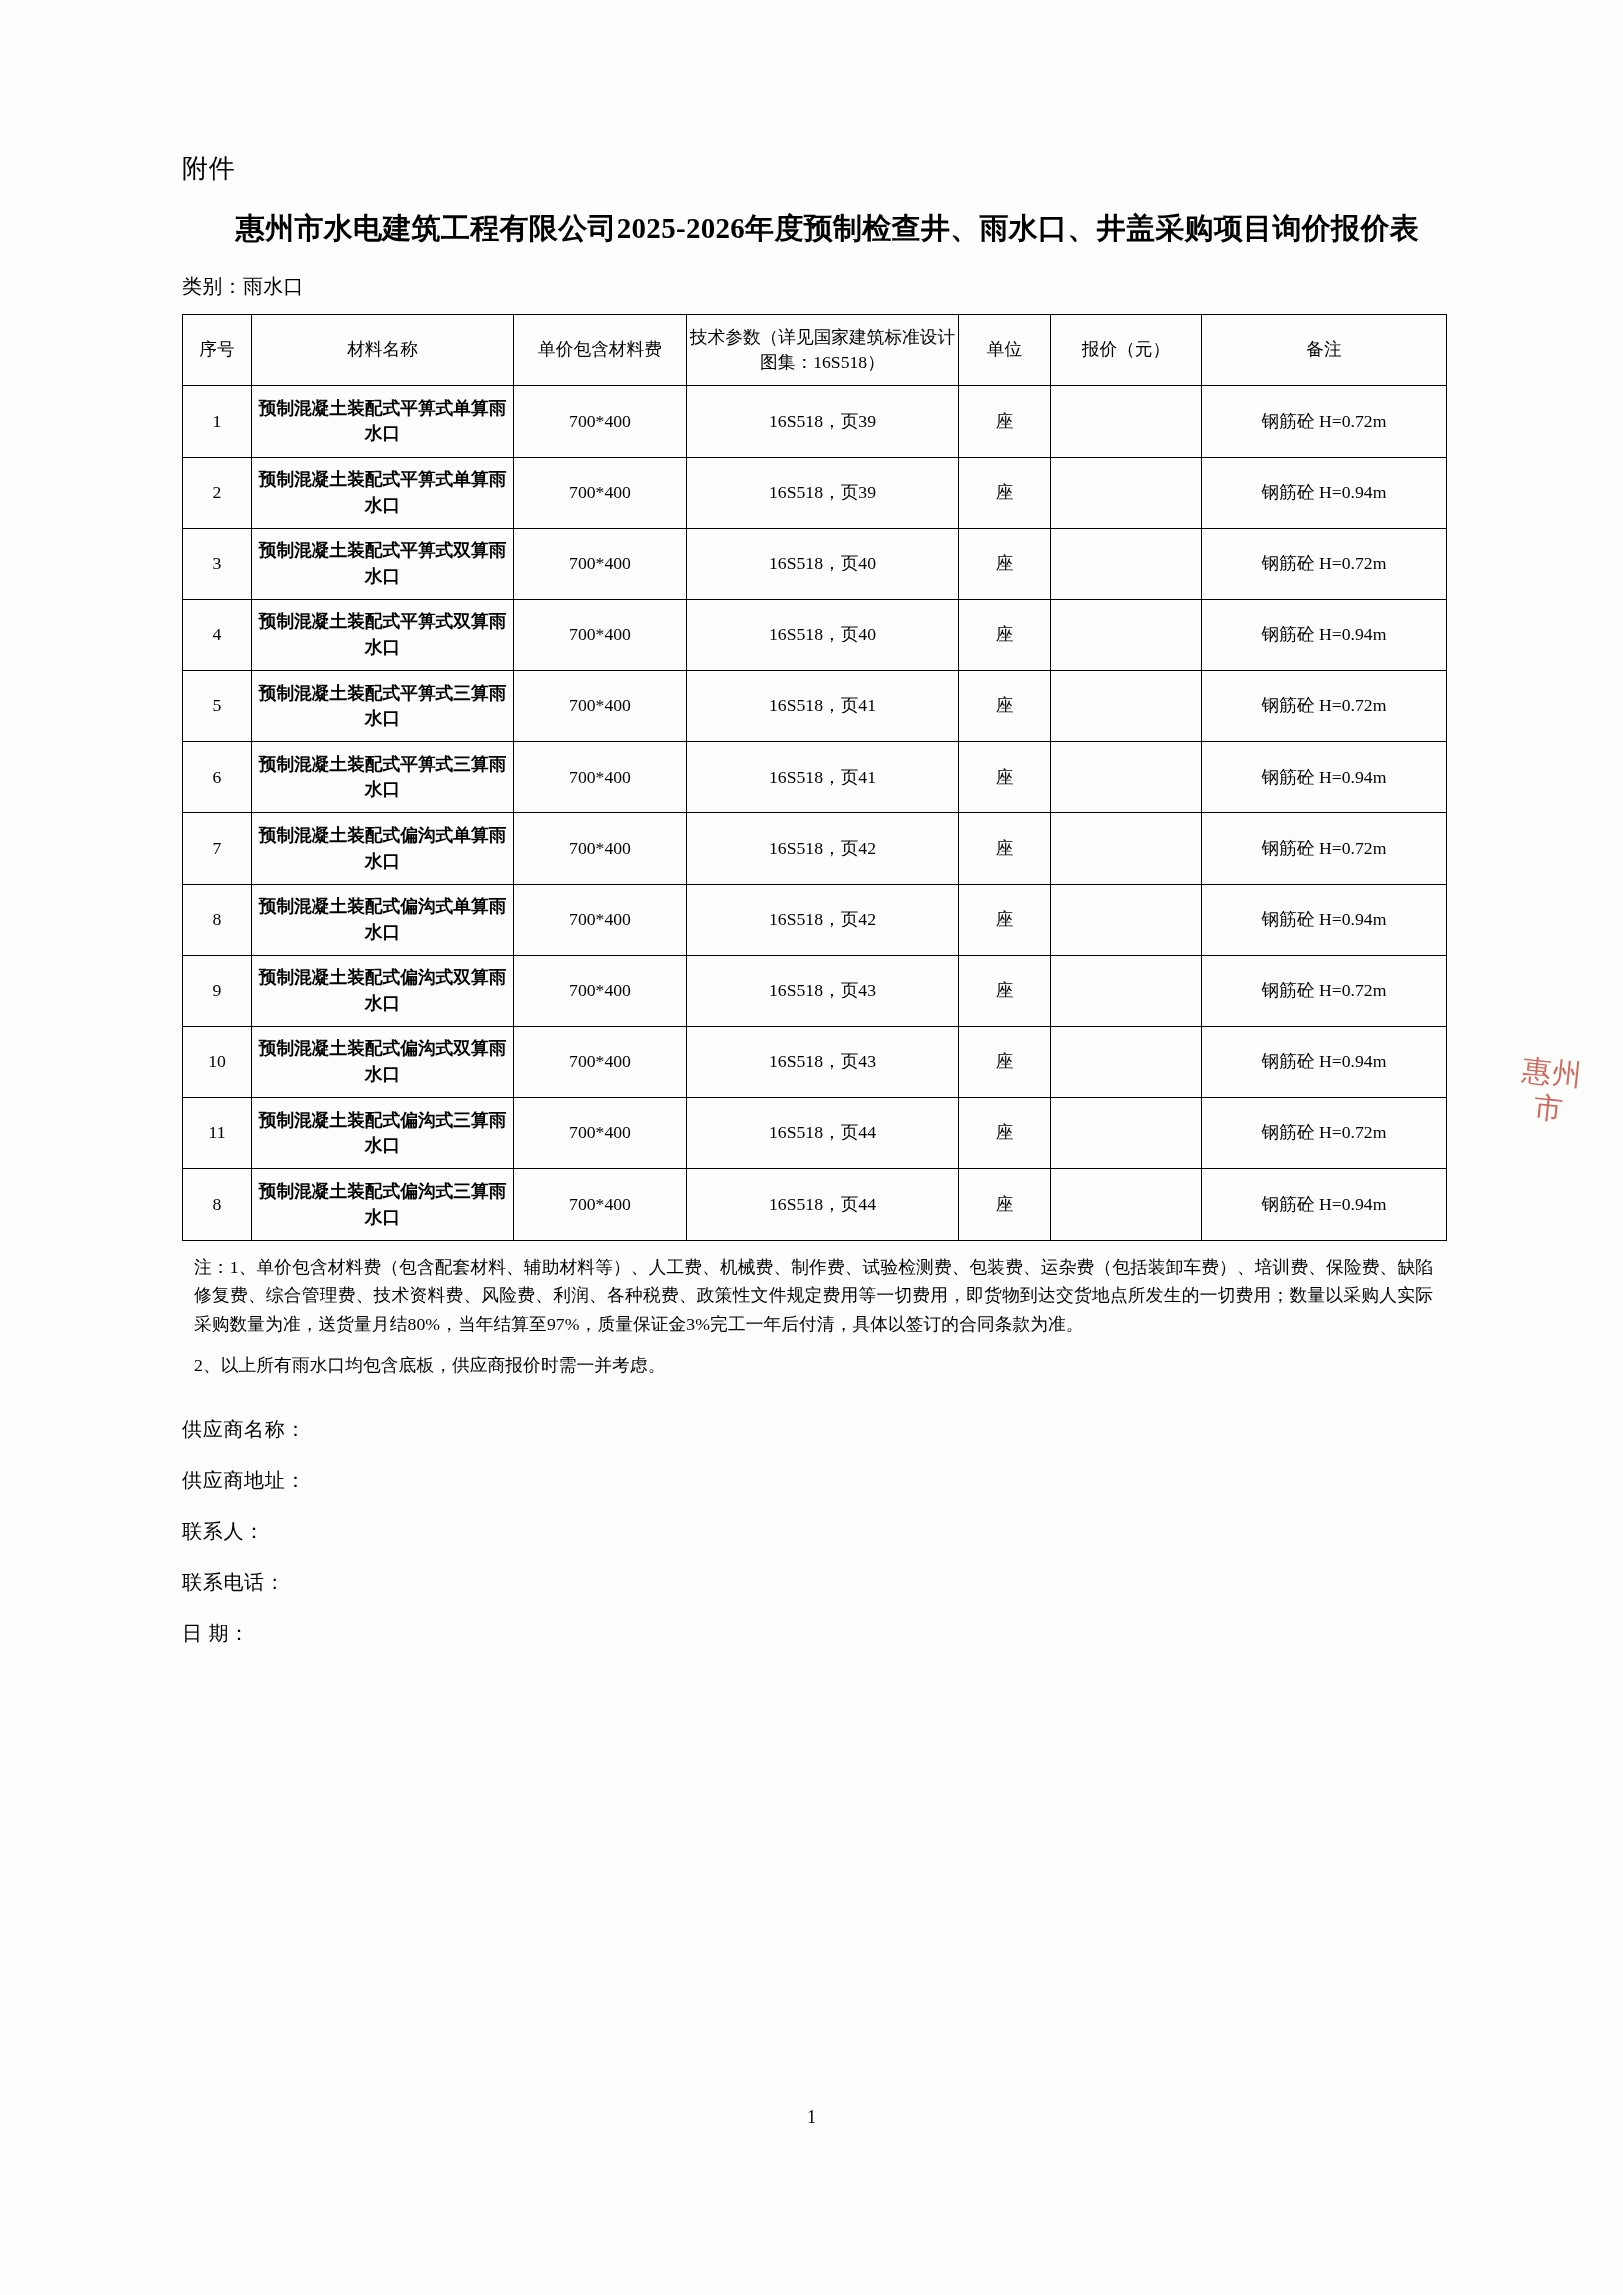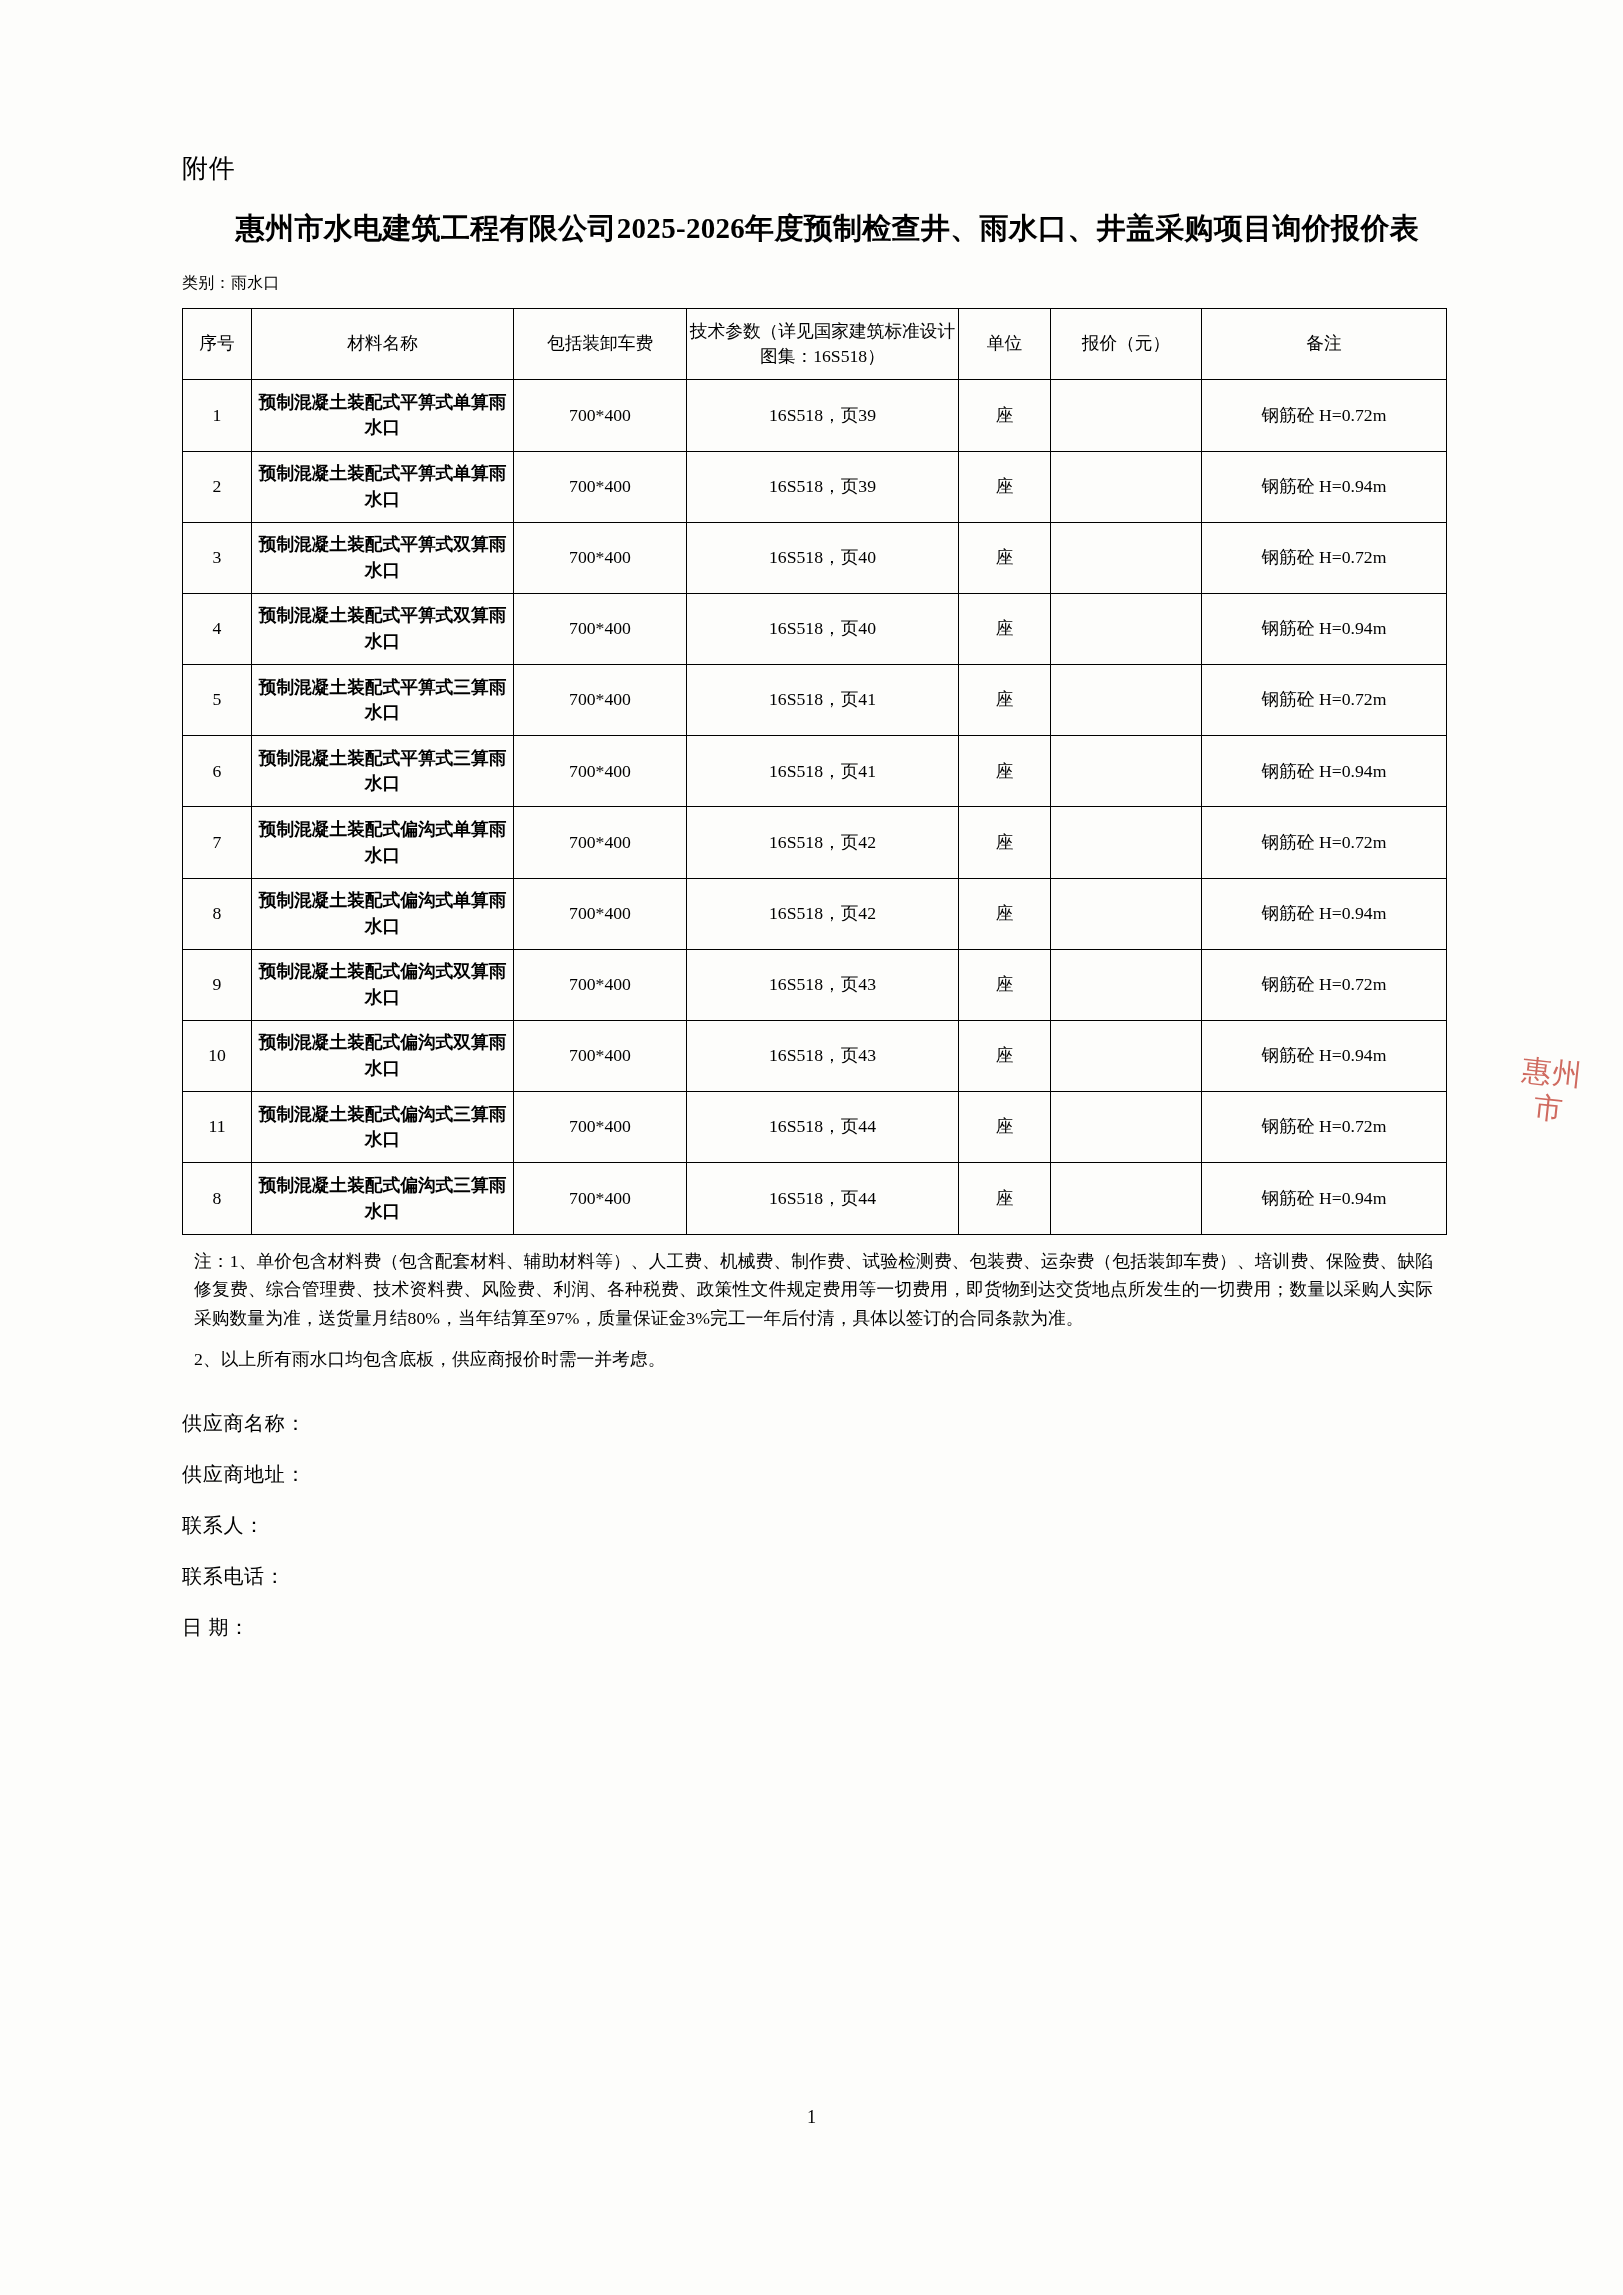--- a/index.html
+++ b/index.html
@@ -32,21 +32,21 @@
   }
   .doc-title {
     font-size: 29px;
     font-weight: bold;
     text-align: right;
     line-height: 1.42;
     letter-spacing: 0.3px;
     margin: 0 26px 23.6px 19.6px;
   }
   .category {
-    font-size: 16px;
+    font-size: 20px;
     margin-bottom: 14.4px;
     letter-spacing: 0.3px;
   }
   table.quote {
     border-collapse: collapse;
     width: 1263px;
     table-layout: fixed;
     padding-left: 42px;
   }
   table.quote th, table.quote td {
@@ -142,21 +142,21 @@
           <col class="c-spec">
           <col class="c-tech">
         <col class="c-unit">
           <col class="c-price">
           <col class="c-note">
       </colgroup>
       <thead>
         <tr>
           <th>序号</th>
           <th>材料名称</th>
-          <th>包括装卸车费</th>
+          <th>单价包含材料费</th>
           <th>技术参数（详见国家建筑标准设计图集：16S518）</th>
           <th>单位</th>
           <th>报价（元）</th>
           <th>备注</th>
         </tr>
       </thead>
       <tbody>
         <tr>
           <td>1</td>
           <td class="name-cell">预制混凝土装配式平箅式单算雨水口</td>

